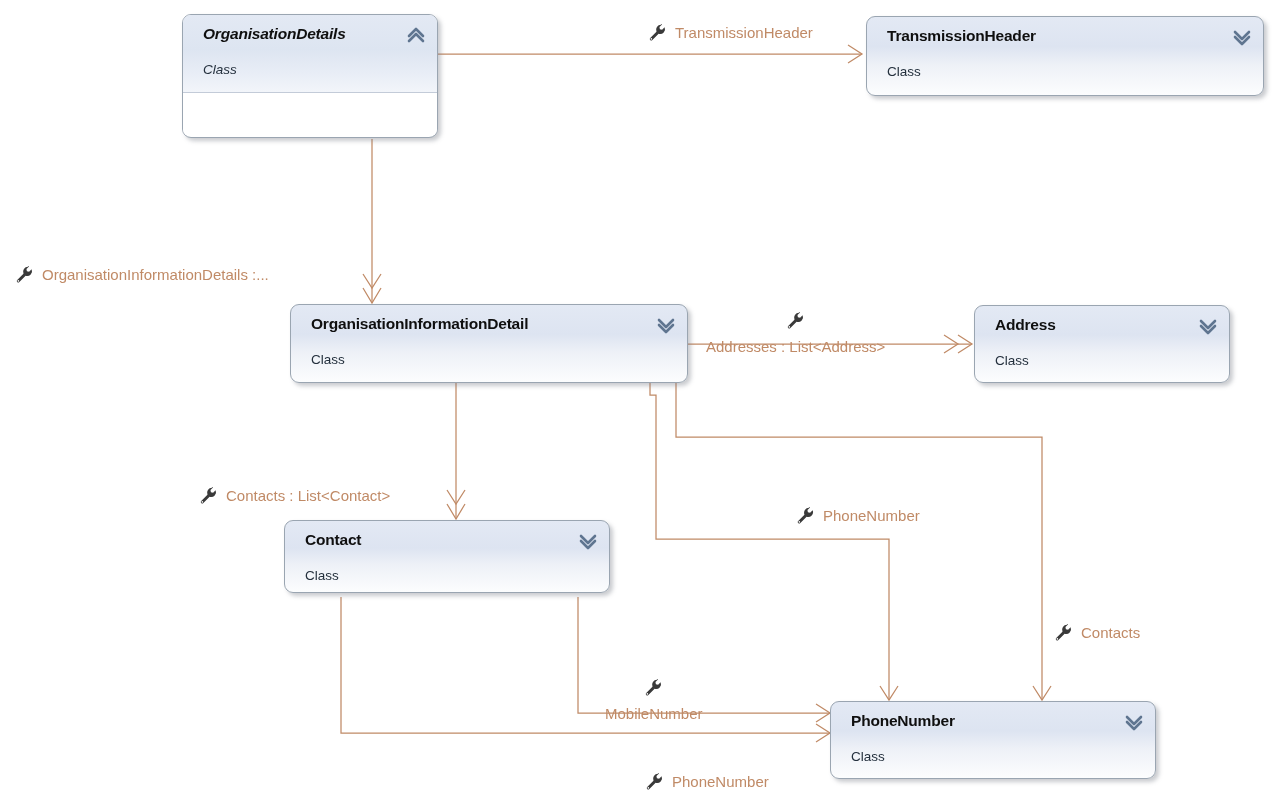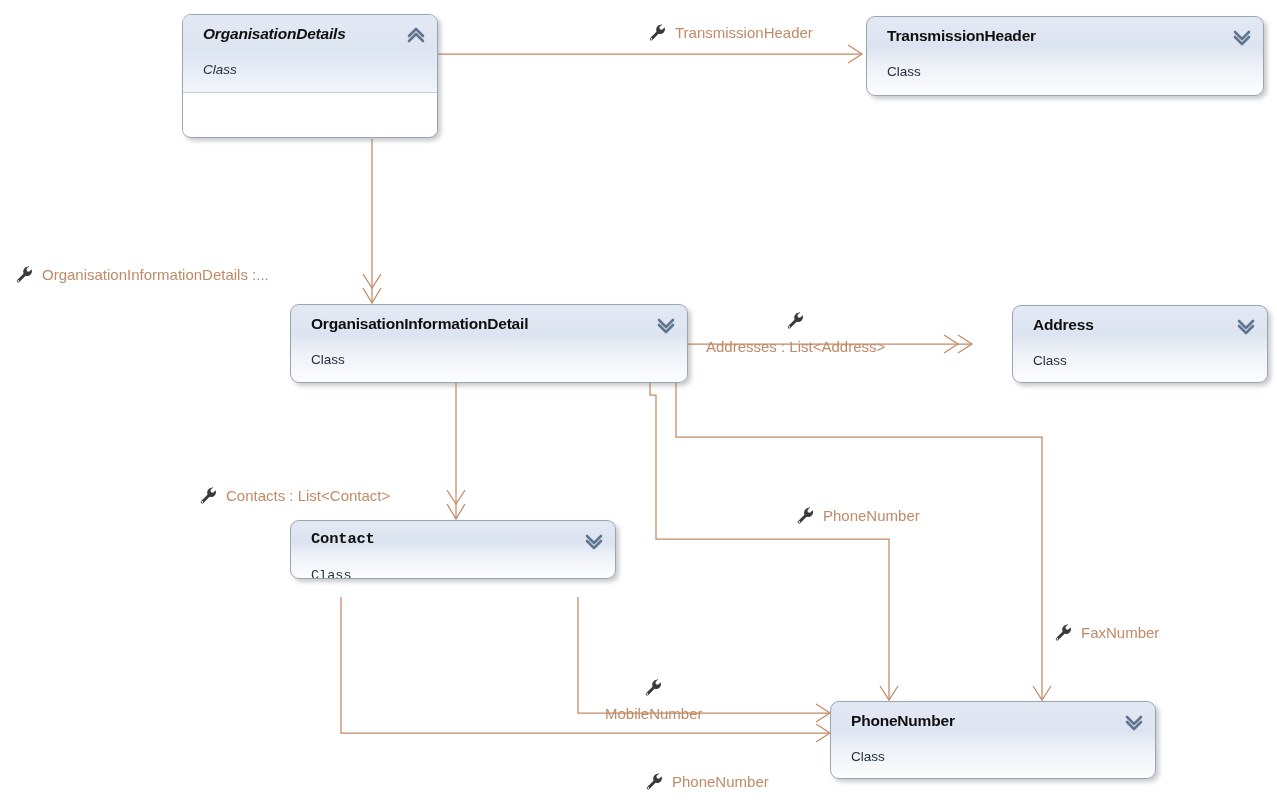--- a/index.html
+++ b/index.html
@@ -182,32 +182,32 @@
     <div class="hdr">
       <div class="cls-name">OrganisationInformationDetail</div>
       <div class="cls-stereo">Class</div>
       <svg class="chev" viewBox="0 0 20 20" xmlns="http://www.w3.org/2000/svg">
         <path d="M3 5 L10 12 L17 5" fill="none" stroke="#5f7590" stroke-width="2.6" stroke-linecap="round" stroke-linejoin="round"></path>
         <path d="M3 10 L10 17 L17 10" fill="none" stroke="#5f7590" stroke-width="2.6" stroke-linecap="round" stroke-linejoin="round"></path>
       </svg>
     </div>
   </div>
 
-  <div class="uml-class" style="left:1012px; top:305px; width:256px; height:78px;">
+  <div class="uml-class" style="left:974px; top:305px; width:256px; height:78px;">
     <div class="hdr">
       <div class="cls-name">Address</div>
       <div class="cls-stereo">Class</div>
       <svg class="chev" viewBox="0 0 20 20" xmlns="http://www.w3.org/2000/svg">
         <path d="M3 5 L10 12 L17 5" fill="none" stroke="#5f7590" stroke-width="2.6" stroke-linecap="round" stroke-linejoin="round"></path>
         <path d="M3 10 L10 17 L17 10" fill="none" stroke="#5f7590" stroke-width="2.6" stroke-linecap="round" stroke-linejoin="round"></path>
       </svg>
     </div>
   </div>
 
-  <div class="uml-class" style="left:290px; top:520px; width:326px; height:59px;font-family:Liberation Mono, monospace;">
+  <div class="uml-class" style="left:284px; top:520px; width:326px; height:73px;">
     <div class="hdr">
       <div class="cls-name">Contact</div>
       <div class="cls-stereo">Class</div>
       <svg class="chev" viewBox="0 0 20 20" xmlns="http://www.w3.org/2000/svg">
         <path d="M3 5 L10 12 L17 5" fill="none" stroke="#5f7590" stroke-width="2.6" stroke-linecap="round" stroke-linejoin="round"></path>
         <path d="M3 10 L10 17 L17 10" fill="none" stroke="#5f7590" stroke-width="2.6" stroke-linecap="round" stroke-linejoin="round"></path>
       </svg>
     </div>
   </div>
 
@@ -260,21 +260,21 @@
       <circle cx="4.2" cy="20.1" r="1" fill="#ffffff"></circle>
     </svg>
     <span class="txt">PhoneNumber</span>
   </div>
 
   <div class="assoc-label" style="left:1054px; top:623px;">
     <svg class="wrench" viewBox="0 0 24 24" xmlns="http://www.w3.org/2000/svg">
       <path d="M16.4 2.3a6.2 6.2 0 0 0-5.7 8.6L2.8 18.8a1.9 1.9 0 0 0 0 2.7 1.9 1.9 0 0 0 2.7 0l7.9-7.9a6.2 6.2 0 0 0 7.6-8.3l-3.2 3.2-2.8-.5-.5-2.8 3.2-3.2a6.2 6.2 0 0 0-1.3-.7z" fill="#3a3a3a"></path>
       <circle cx="4.2" cy="20.1" r="1" fill="#ffffff"></circle>
     </svg>
-    <span class="txt">FaxNumber</span>
+    <span class="txt">Contacts</span>
   </div>
 
   <div class="assoc-label" style="left:605px; top:678px;flex-direction:column;">
     <svg class="wrench" viewBox="0 0 24 24" xmlns="http://www.w3.org/2000/svg">
       <path d="M16.4 2.3a6.2 6.2 0 0 0-5.7 8.6L2.8 18.8a1.9 1.9 0 0 0 0 2.7 1.9 1.9 0 0 0 2.7 0l7.9-7.9a6.2 6.2 0 0 0 7.6-8.3l-3.2 3.2-2.8-.5-.5-2.8 3.2-3.2a6.2 6.2 0 0 0-1.3-.7z" fill="#3a3a3a"></path>
       <circle cx="4.2" cy="20.1" r="1" fill="#ffffff"></circle>
     </svg>
     <span class="txt">MobileNumber</span>
   </div>
 

